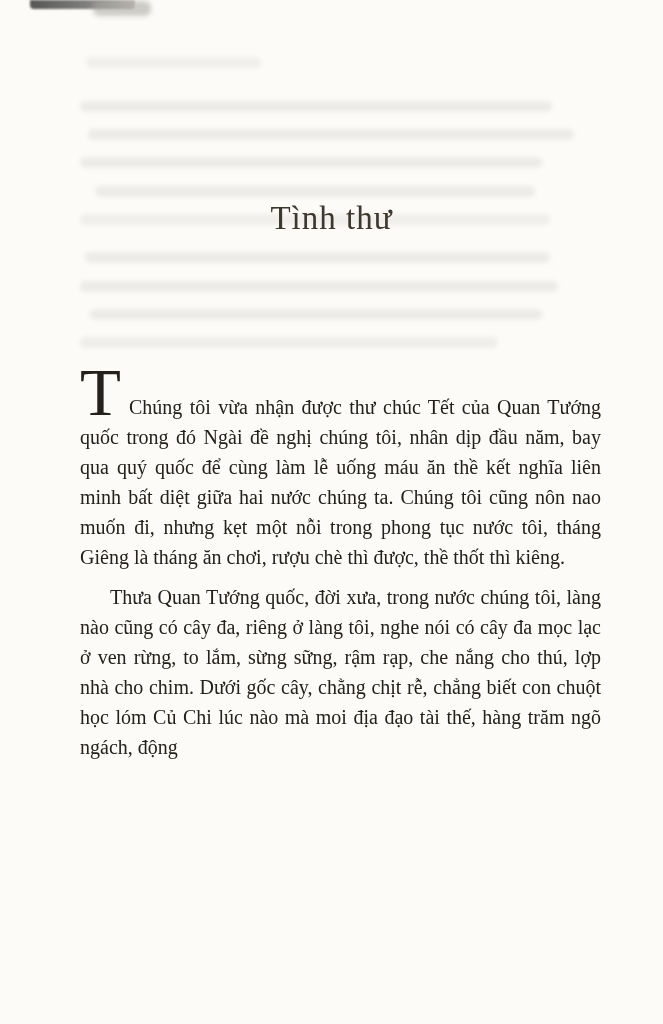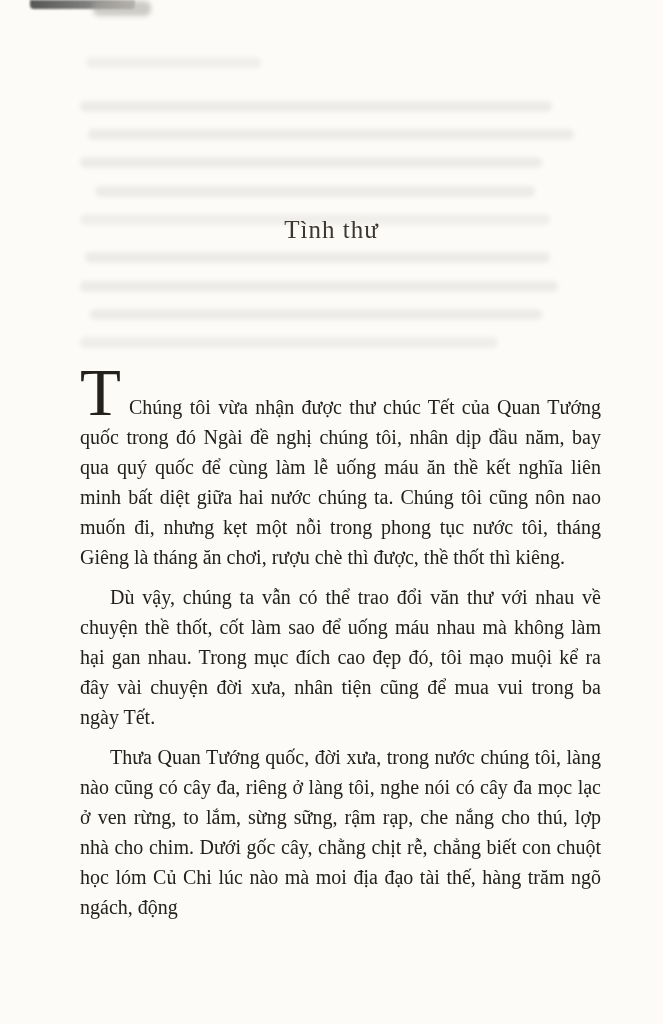--- a/index.html
+++ b/index.html
@@ -53,23 +53,23 @@
   .bl:nth-child(7)  { left: 85px;  top: 252px; width: 465px; }
   .bl:nth-child(8)  { left: 80px;  top: 281px; width: 478px; }
   .bl:nth-child(9)  { left: 90px;  top: 309px; width: 452px; }
   .bl:nth-child(10) { left: 80px;  top: 337px; width: 418px; opacity: .11; }
 
   .title {
     position: absolute;
     z-index: 2;
     left: 0; right: 0;
     top: 200px;
-    margin: 16px;
+    margin: 0;
     text-align: center;
-    font-size: 25px;
+    font-size: 33px;
     font-weight: 400;
     letter-spacing: 1px;
     color: #3c372f;
   }
 
   .content {
     position: absolute;
     z-index: 2;
     left: 80px;
     right: 62px;
@@ -113,17 +113,16 @@
   </div>
 
   <h1 class="title">Tình thư</h1>
 
   <div class="content">
     <p class="p first">
       <span class="dropcap">T</span>
       <br>
       <span>Chúng tôi vừa nhận được thư chúc Tết của Quan Tướng quốc trong đó Ngài đề nghị chúng tôi, nhân dịp đầu năm, bay qua quý quốc để cùng làm lễ uống máu ăn thề kết nghĩa liên minh bất diệt giữa hai nước chúng ta. Chúng tôi cũng nôn nao muốn đi, nhưng kẹt một nỗi trong phong tục nước tôi, tháng Giêng là tháng ăn chơi, rượu chè thì được, thề thốt thì kiêng.</span>
     </p>
-    <p class="p indent">Dù vậy, chúng ta vẫn có thể trao đổi văn thư với nhau về chuyện thề thốt, cốt làm sao để uống máu nhau mà không làm hại gan nhau. Trong mục đích cao đẹp đó, tôi mạo muội kể ra đây vài chuyện đời xưa, nhân tiện cũng để mua vui trong ba ngày Tết.</p>
     <p class="p indent">Thưa Quan Tướng quốc, đời xưa, trong nước chúng tôi, làng nào cũng có cây đa, riêng ở làng tôi, nghe nói có cây đa mọc lạc ở ven rừng, to lắm, sừng sững, rậm rạp, che nắng cho thú, lợp nhà cho chim. Dưới gốc cây, chằng chịt rễ, chẳng biết con chuột học lóm Củ Chi lúc nào mà moi địa đạo tài thế, hàng trăm ngõ ngách, động</p>
   </div>
 
 </div>
 
 </body></html>

